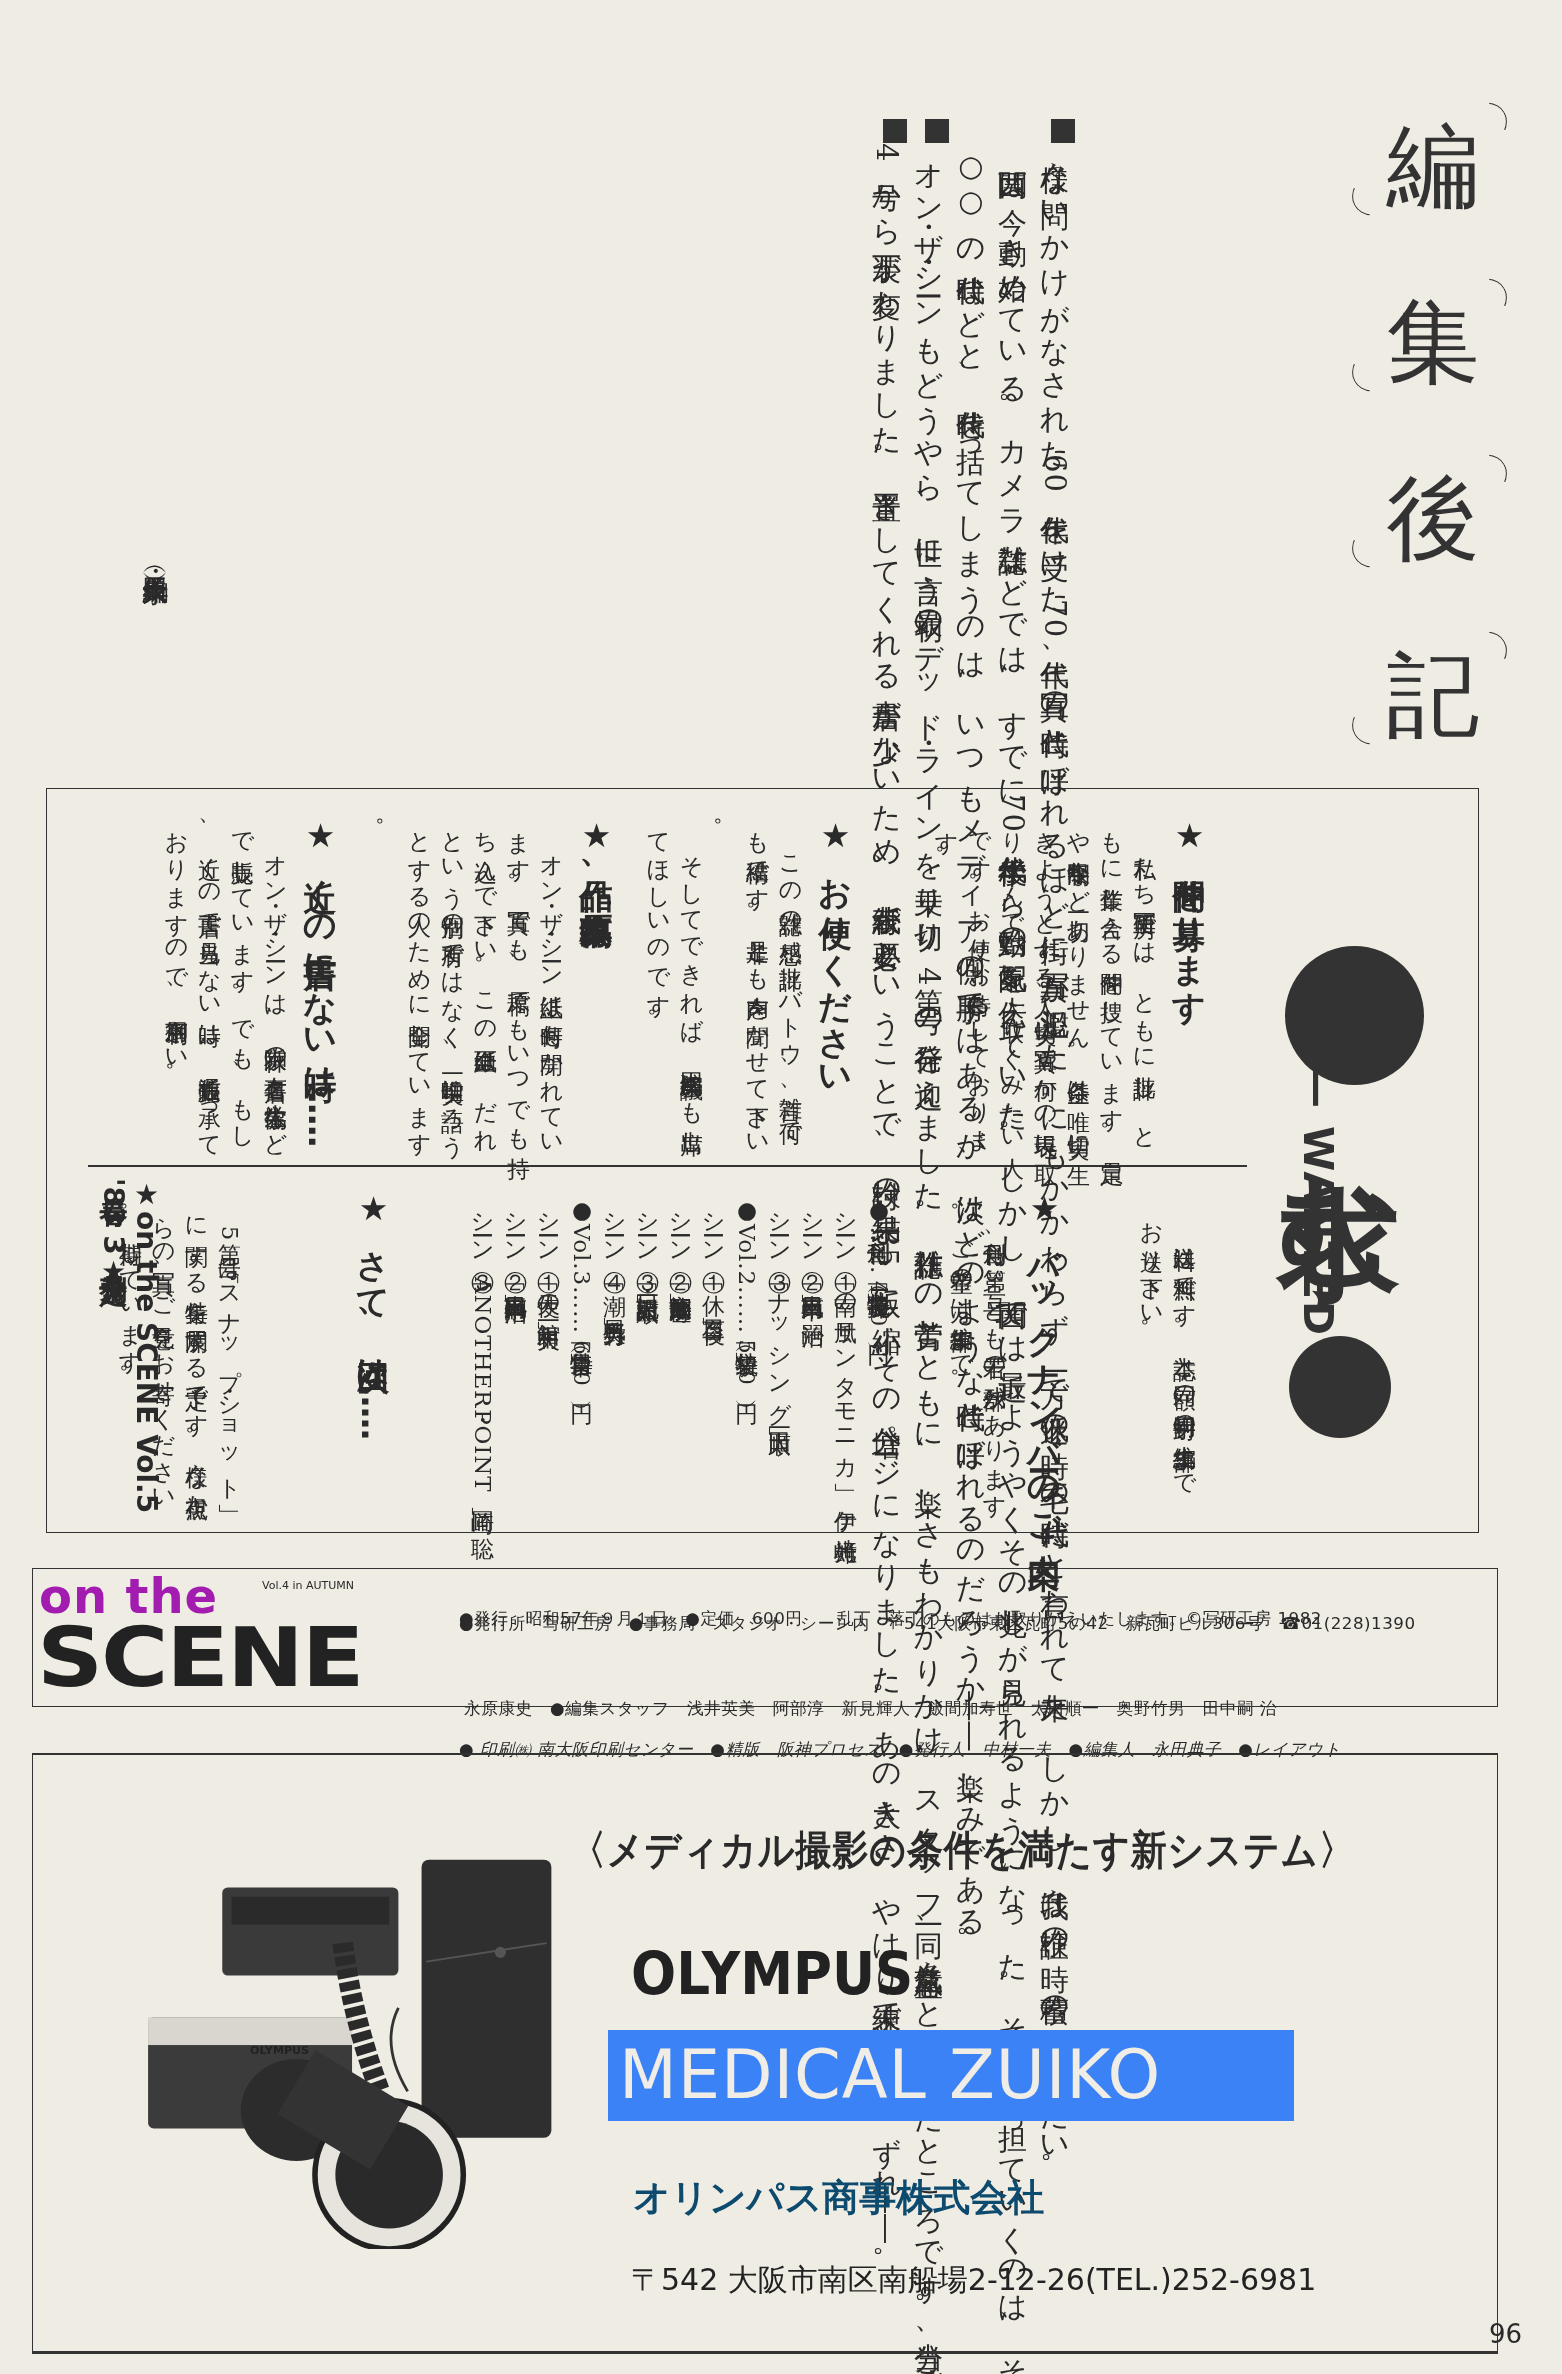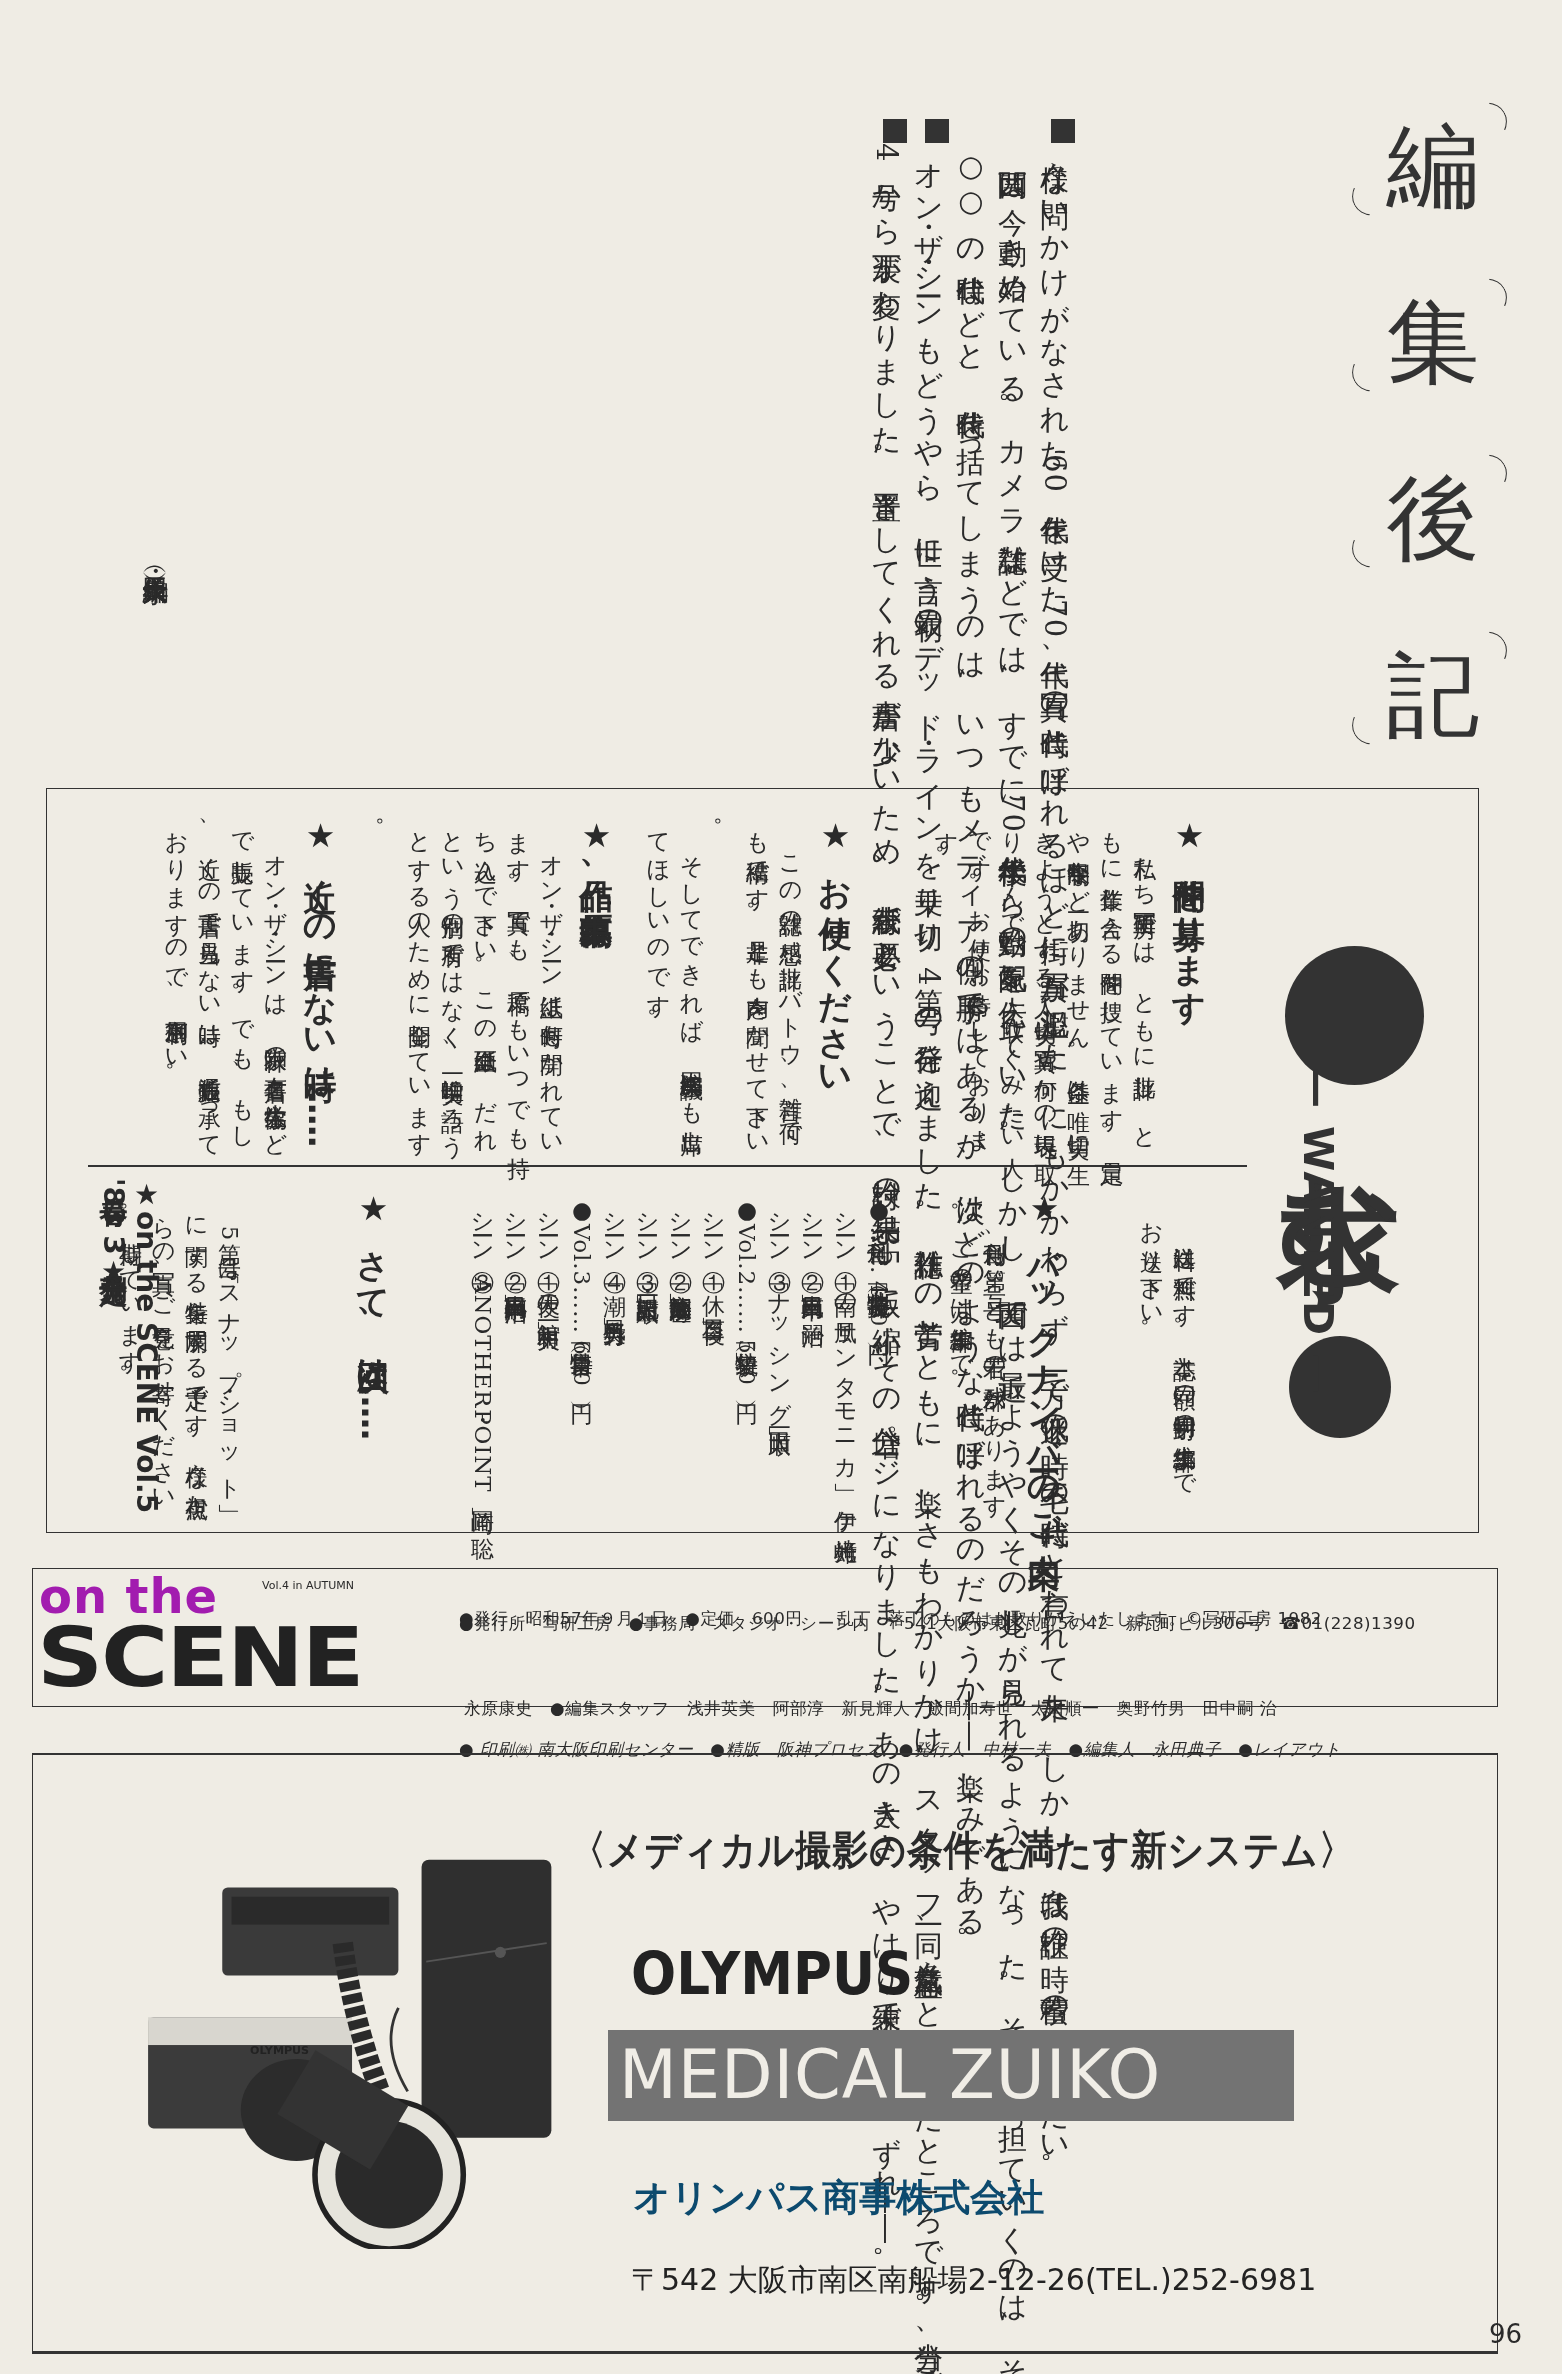--- a/index.html
+++ b/index.html
@@ -61,21 +61,21 @@
   .mast-line { left:459px; font-family:"DejaVu Sans","Liberation Sans",sans-serif; font-size:16.7px; white-space:nowrap; letter-spacing:0.5px; }
 
   
   #ad-box {
     top:1753px; left:32px; width:1466px; height:601px;
     border-top:2.8px solid #333; border-bottom:3.7px solid #333; border-left:1.9px solid #333; border-right:1.9px solid #333; box-sizing:border-box;
   }
   #ad-tagline { top:1823px; left:570px; font-size:41px; font-weight:bold; letter-spacing:0.9px; transform:scaleX(0.88); transform-origin:left;}
   #ad-brand { top:1939px; left:631px; font-family:"DejaVu Sans","Liberation Sans",sans-serif; font-weight:bold; font-size:59px; color:#222; transform:scaleX(0.9); transform-origin:left;}
   #ad-product {
-    top:2030px; left:608px; width:686px; height:91px; background:#737373; color:#f0ede6;
+    top:2030px; left:608px; width:686px; height:91px; background:#3b82f6; color:#f0ede6;
     font-family:"DejaVu Sans","Liberation Sans",sans-serif; font-size:67px; line-height:91px; padding-left:11px; box-sizing:border-box; transform:scaleX(1); letter-spacing:0.9px;
   }
   #ad-company { top:2173px; left:633px; font-family:"DejaVu Sans","Liberation Sans",sans-serif; font-weight:bold; font-size:37px; color:#0c4a6e; }
   #ad-address { top:2260px; left:631px; font-family:"DejaVu Sans","Liberation Sans",sans-serif; font-size:30px; color:#222;text-align:right; }
   #page-number { top:2319px; left:1489px; font-family:"DejaVu Sans","Liberation Sans",sans-serif; font-size:26px; }
 
   
   #camera { top:1804px; left:111px; width:445px; height:445px; }
 </style>
 </head>

